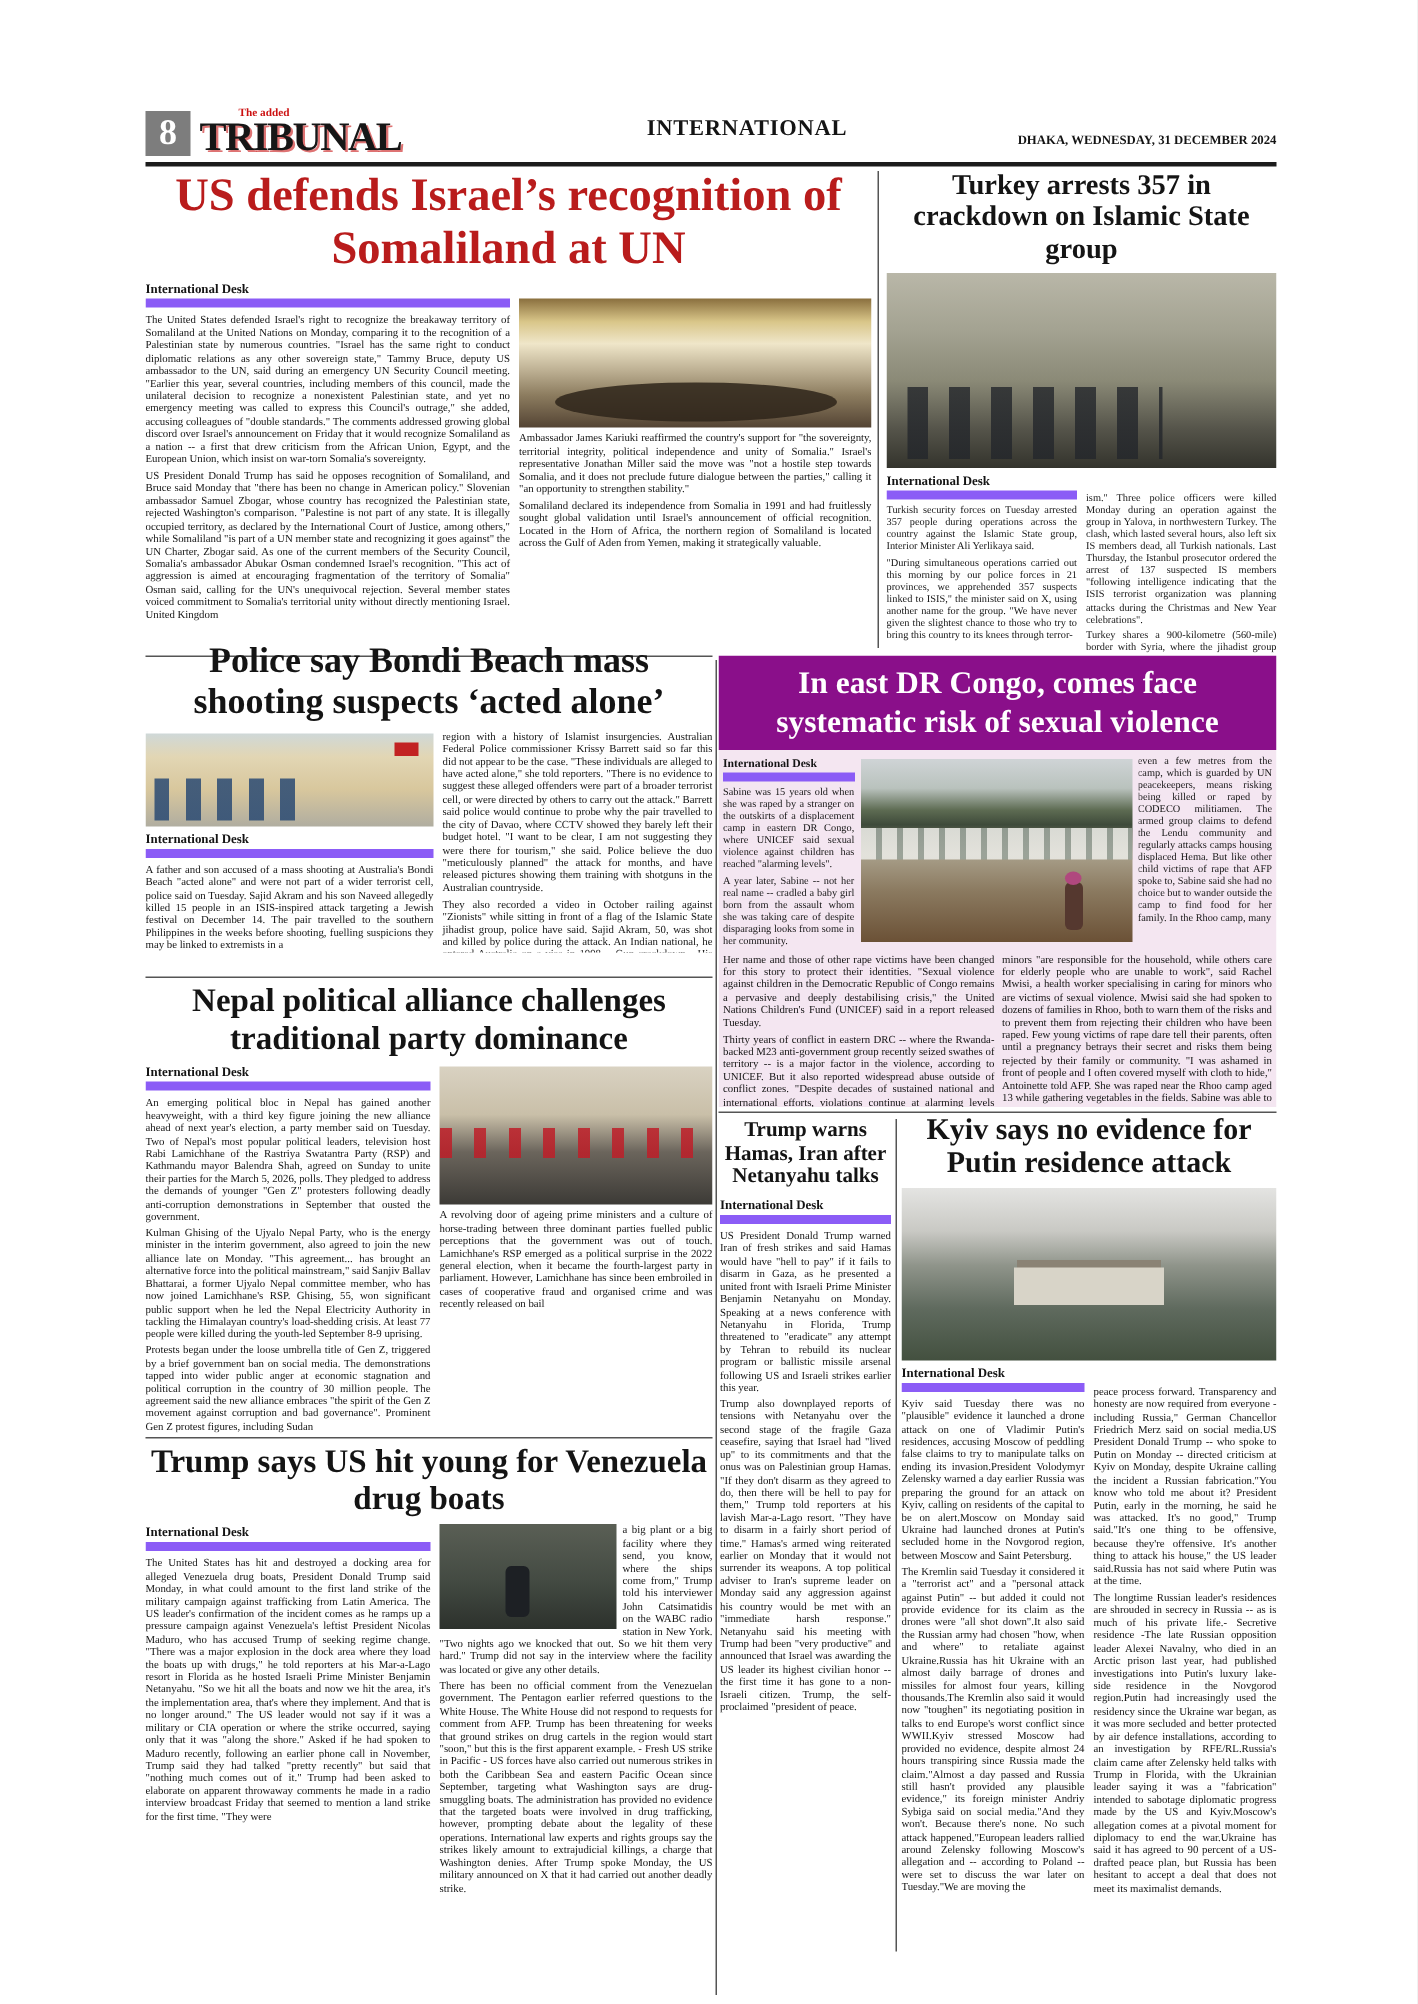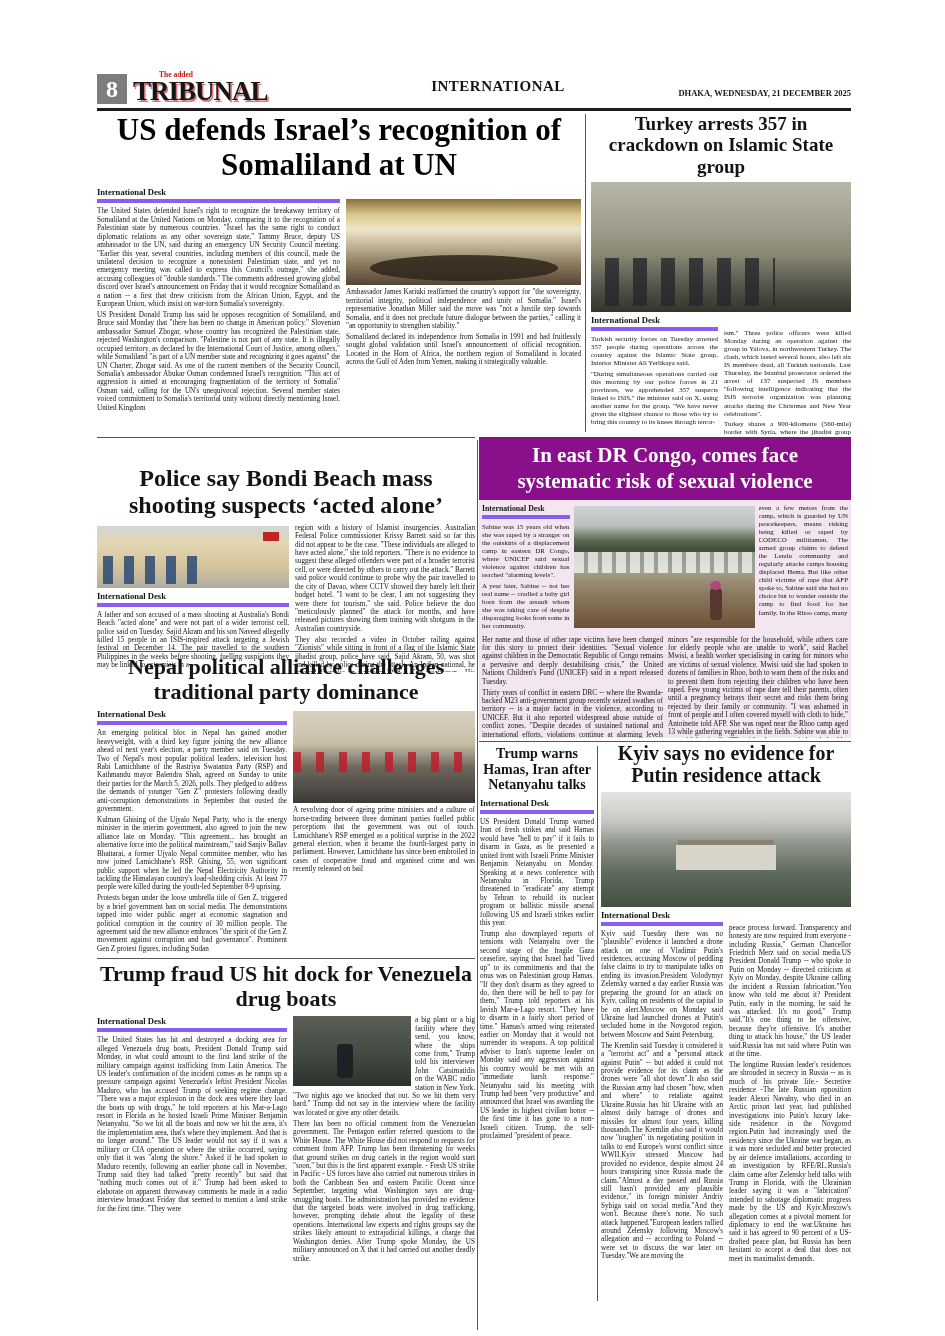--- a/index.html
+++ b/index.html
@@ -1,22 +1,22 @@
 <!DOCTYPE html>
 <html><head>
 <meta charset="utf-8">
 <style>
   html,body{margin:0;padding:0;background:#e8e8e8;}
   .page{position:relative;width:945px;height:1336px;background:#fff;margin:0 auto;
         font-family:"Liberation Serif","DejaVu Serif",serif;color:#141414;overflow:hidden;}
   section{position:absolute;overflow:hidden;}
   p{margin:0 0 2.5px 0;font-size:7.2px;line-height:1.17;text-align:justify;}
-  .kicker{font-weight:bold;font-size:8.6px;border-bottom:4px solid #8b5cf6;padding-bottom:2px;margin-bottom:4px;}
+  .kicker{font-weight:bold;font-size:8.6px;border-bottom:6px solid #8b5cf6;padding-bottom:2px;margin-bottom:4px;}
   .hl{font-weight:bold;text-align:center;margin:0 0 5px 0;line-height:1.12;}
-  .hl.red{color:#000000;font-size:31px;}
+  .hl.red{color:#b91c1c;font-size:31px;}
   .row{display:flex;gap:6px;align-items:flex-start;}
   .col{min-width:0;}
   .vline{position:absolute;border-left:1px solid #555;width:0;}
   .hline{position:absolute;border-top:1px solid #555;height:0;}
   
   .mast{position:absolute;left:97px;top:72px;width:754px;height:36px;}
   .pageno{position:absolute;left:0;top:2px;width:30px;height:30px;background:#7d7d7d;color:#fff;
           font-weight:bold;font-size:24px;text-align:center;line-height:30px;}
   .brandwrap{position:absolute;left:36px;top:-2px;}
   .tagline{color:#cc1111;font-size:7.5px;font-weight:bold;margin-left:26px;}
@@ -60,21 +60,21 @@
 
 <div class="page">
 
   <div class="mast">
     <div class="pageno">8</div>
     <div class="brandwrap">
       <div class="tagline">The added</div>
       <div class="brand">TRIBUNAL</div>
     </div>
     <div class="sectionname">INTERNATIONAL</div>
-    <div class="dateline">DHAKA, WEDNESDAY, 21 DECEMBER 2025</div>
+    <div class="dateline">DHAKA, WEDNESDAY, 31 DECEMBER 2024</div>
   </div>
   <div class="double-rule"></div>
 
   <section style="left:97px;top:113px;width:484px;height:322px;">
     <h1 class="hl red">US defends Israel’s recognition of Somaliland at UN</h1>
     <div class="row">
       <div class="col" style="width:243px;">
         <div class="kicker">International Desk</div>
         <p>The United States defended Israel's right to recognize the breakaway territory of Somaliland at the United Nations on Monday, comparing it to the recognition of a Palestinian state by numerous countries. "Israel has the same right to conduct diplomatic relations as any other sovereign state," Tammy Bruce, deputy US ambassador to the UN, said during an emergency UN Security Council meeting. "Earlier this year, several countries, including members of this council, made the unilateral decision to recognize a nonexistent Palestinian state, and yet no emergency meeting was called to express this Council's outrage," she added, accusing colleagues of "double standards." The comments addressed growing global discord over Israel's announcement on Friday that it would recognize Somaliland as a nation -- a first that drew criticism from the African Union, Egypt, and the European Union, which insist on war-torn Somalia's sovereignty.</p>
         <p>US President Donald Trump has said he opposes recognition of Somaliland, and Bruce said Monday that "there has been no change in American policy." Slovenian ambassador Samuel Zbogar, whose country has recognized the Palestinian state, rejected Washington's comparison. "Palestine is not part of any state. It is illegally occupied territory, as declared by the International Court of Justice, among others," while Somaliland "is part of a UN member state and recognizing it goes against" the UN Charter, Zbogar said. As one of the current members of the Security Council, Somalia's ambassador Abukar Osman condemned Israel's recognition. "This act of aggression is aimed at encouraging fragmentation of the territory of Somalia" Osman said, calling for the UN's unequivocal rejection. Several member states voiced commitment to Somalia's territorial unity without directly mentioning Israel. United Kingdom</p>
@@ -105,21 +105,21 @@
       <div class="col" style="width:127px;padding-top:14px;">
         <p style="font-size:6.9px;">ism." Three police officers were killed Monday during an operation against the group in Yalova, in northwestern Turkey. The clash, which lasted several hours, also left six IS members dead, all Turkish nationals. Last Thursday, the Istanbul prosecutor ordered the arrest of 137 suspected IS members "following intelligence indicating that the ISIS terrorist organization was planning attacks during the Christmas and New Year celebrations".</p>
         <p style="font-size:6.9px;">Turkey shares a 900-kilometre (560-mile) border with Syria, where the jihadist group remains active.</p>
       </div>
     </div>
   </section>
 
   <div class="hline" style="left:97px;top:437px;width:378px;"></div>
   <div class="vline" style="left:477px;top:440px;height:890px;"></div>
 
-  <section style="left:97px;top:465px;width:378px;height:207px;">
+  <section style="left:97px;top:428px;width:378px;height:207px;">
     <h1 class="hl" style="font-size:24px;">Police say Bondi Beach mass shooting suspects ‘acted alone’</h1>
     <div class="row">
       <div class="col" style="width:192px;">
         <div class="photo bondip">
           <div class="bd-police"></div>
           <div class="bd-flag"></div>
         </div>
         <div class="kicker">International Desk</div>
         <p>A father and son accused of a mass shooting at Australia's Bondi Beach "acted alone" and were not part of a wider terrorist cell, police said on Tuesday. Sajid Akram and his son Naveed allegedly killed 15 people in an ISIS-inspired attack targeting a Jewish festival on December 14. The pair travelled to the southern Philippines in the weeks before shooting, fuelling suspicions they may be linked to extremists in a</p>
       </div>
@@ -207,21 +207,21 @@
       <div class="col" style="width:122px;padding-top:14px;">
         <p>peace process forward. Transparency and honesty are now required from everyone - including Russia," German Chancellor Friedrich Merz said on social media.US President Donald Trump -- who spoke to Putin on Monday -- directed criticism at Kyiv on Monday, despite Ukraine calling the incident a Russian fabrication."You know who told me about it? President Putin, early in the morning, he said he was attacked. It's no good," Trump said."It's one thing to be offensive, because they're offensive. It's another thing to attack his house," the US leader said.Russia has not said where Putin was at the time.</p>
         <p>The longtime Russian leader's residences are shrouded in secrecy in Russia -- as is much of his private life.- Secretive residence -The late Russian opposition leader Alexei Navalny, who died in an Arctic prison last year, had published investigations into Putin's luxury lake-side residence in the Novgorod region.Putin had increasingly used the residency since the Ukraine war began, as it was more secluded and better protected by air defence installations, according to an investigation by RFE/RL.Russia's claim came after Zelensky held talks with Trump in Florida, with the Ukrainian leader saying it was a "fabrication" intended to sabotage diplomatic progress made by the US and Kyiv.Moscow's allegation comes at a pivotal moment for diplomacy to end the war.Ukraine has said it has agreed to 90 percent of a US-drafted peace plan, but Russia has been hesitant to accept a deal that does not meet its maximalist demands.</p>
       </div>
     </div>
   </section>
 
   <div class="hline" style="left:97px;top:958px;width:378px;"></div>
 
   <section style="left:97px;top:962px;width:378px;height:374px;">
-    <h1 class="hl" style="font-size:22px;">Trump fraud US hit dock for Venezuela drug boats</h1>
+    <h1 class="hl" style="font-size:22px;">Trump says US hit young for Venezuela drug boats</h1>
     <div class="row">
       <div class="col" style="width:190px;">
         <div class="kicker">International Desk</div>
         <p>The United States has hit and destroyed a docking area for alleged Venezuela drug boats, President Donald Trump said Monday, in what could amount to the first land strike of the military campaign against trafficking from Latin America. The US leader's confirmation of the incident comes as he ramps up a pressure campaign against Venezuela's leftist President Nicolas Maduro, who has accused Trump of seeking regime change. "There was a major explosion in the dock area where they load the boats up with drugs," he told reporters at his Mar-a-Lago resort in Florida as he hosted Israeli Prime Minister Benjamin Netanyahu. "So we hit all the boats and now we hit the area, it's the implementation area, that's where they implement. And that is no longer around." The US leader would not say if it was a military or CIA operation or where the strike occurred, saying only that it was "along the shore." Asked if he had spoken to Maduro recently, following an earlier phone call in November, Trump said they had talked "pretty recently" but said that "nothing much comes out of it." Trump had been asked to elaborate on apparent throwaway comments he made in a radio interview broadcast Friday that seemed to mention a land strike for the first time. "They were</p>
       </div>
       <div class="col" style="width:182px;">
         <div class="photo venezp">
           <div class="vz-fig"></div>
         </div>
         <p>a big plant or a big facility where they send, you know, where the ships come from," Trump told his interviewer John Catsimatidis on the WABC radio station in New York. "Two nights ago we knocked that out. So we hit them very hard." Trump did not say in the interview where the facility was located or give any other details.</p>

